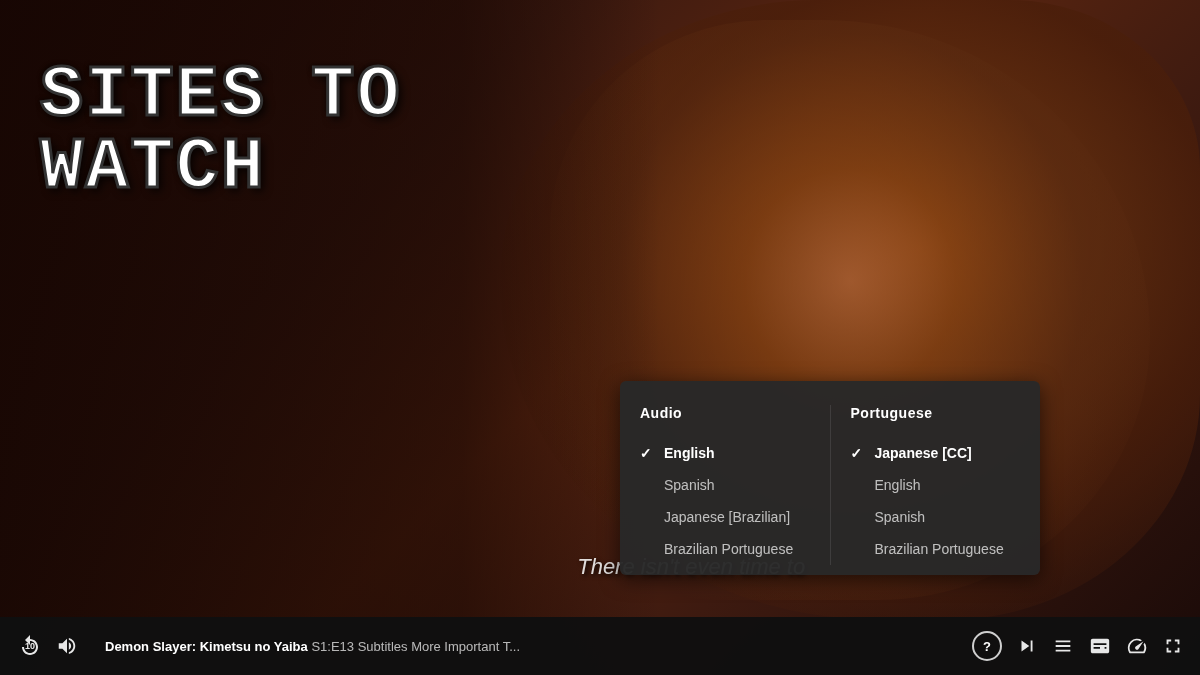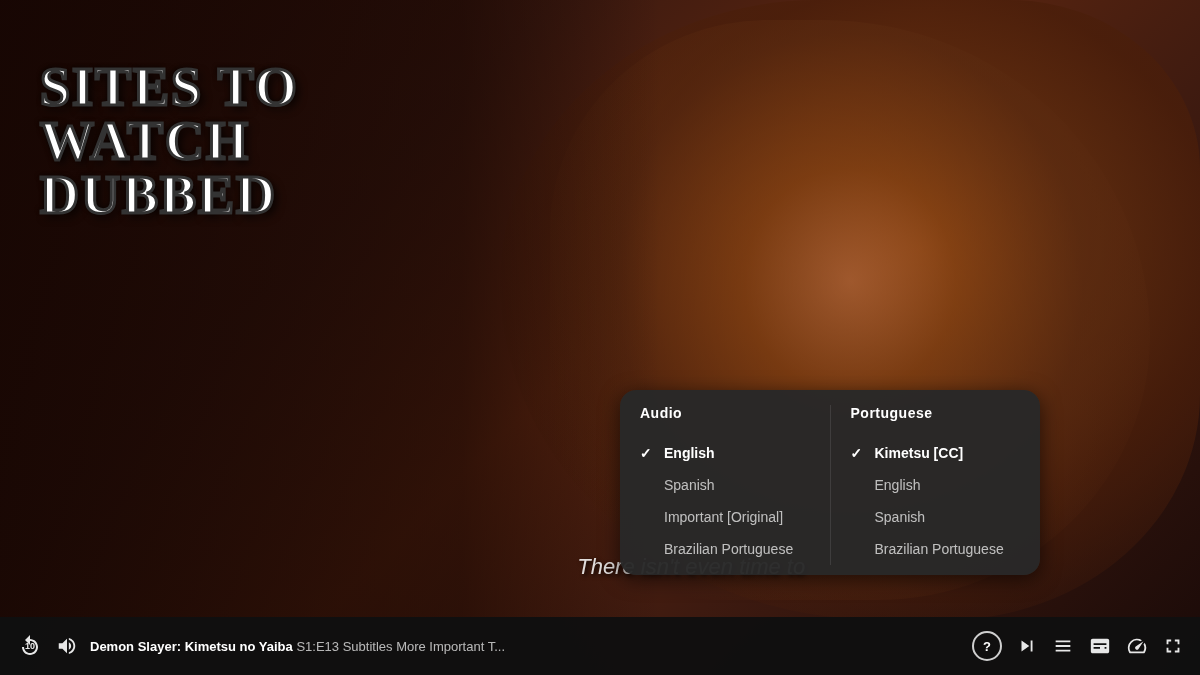--- a/index.html
+++ b/index.html
@@ -47,25 +47,25 @@
       top: 0; left: 0;
       width: 55%; height: 100%;
       background: linear-gradient(to right, rgba(20,5,2,0.85) 0%, rgba(20,5,2,0.6) 70%, transparent 100%);
     }
 
     
     .title-text {
       position: absolute;
       top: 60px; left: 40px;
       color: white;
-      font-size: 54px;
+      font-size: 72px;
       font-weight: 900;
       line-height: 1.0;
       text-transform: uppercase;
-      font-family: Liberation Serif, serif;
+      font-family: Liberation Mono, monospace;
       letter-spacing: 2px;
       -webkit-text-stroke: 3px #333;
       text-shadow: 4px 4px 8px rgba(0,0,0,0.8), -2px -2px 4px rgba(0,0,0,0.5);
       z-index: 5;
     }
 
     
     .video-subtitle {
       position: absolute;
       bottom: 95px;
@@ -79,22 +79,22 @@
       text-shadow: 2px 2px 4px rgba(0,0,0,0.9);
       white-space: nowrap;
     }
 
     
     .lang-panel {
       position: absolute;
       bottom: 100px;
       right: 160px;
       background: rgba(40, 40, 40, 0.97);
-      border-radius: 16px;
-      padding: 15px 0 10px 0;
+      border-radius: 6px;
+      padding: 24px 0 10px 0;
       min-width: 420px;
       z-index: 20;
       box-shadow: 0 4px 20px rgba(0,0,0,0.6);
     }
 
     .lang-panel-inner {
       display: flex;
       gap: 0;
     }
 
@@ -174,20 +174,21 @@
       color: white;
       font-size: 13px;
       flex: 1;
       white-space: nowrap;
       overflow: hidden;
       text-overflow: ellipsis;
     }
 
     .episode-info .show-title {
       font-weight: 700;
+      margin-left: 15px;
     }
 
     .episode-info .episode-detail {
       color: rgba(255,255,255,0.7);
       font-weight: 400;
     }
 
     .ctrl-right {
       display: flex;
       align-items: center;
@@ -231,21 +232,20 @@
 
 <div class="video-bg">
   <div class="char-silhouette"></div>
   <div class="char-silhouette2"></div>
 </div>
 <div class="dark-overlay"></div>
 
 <div class="title-text">
   <div>SITES TO</div>
   <div>WATCH</div>
-  <div>DUBBED</div>
 </div>
 
 <div class="video-subtitle">There isn't even time to</div>
 
 <div class="lang-panel">
   <div class="lang-panel-inner">
     <div class="lang-column">
       <div class="lang-column-header">Audio</div>
 
       <div class="lang-item selected">
@@ -253,35 +253,35 @@
         <span>English</span>
       </div>
 
       <div class="lang-item">
         <span class="no-check"></span>
         <span>Spanish</span>
       </div>
 
       <div class="lang-item">
         <span class="no-check"></span>
-        <span>Important [Original]</span>
+        <span>Japanese [Brazilian]</span>
       </div>
 
       <div class="lang-item">
         <span class="no-check"></span>
         <span>Brazilian Portuguese</span>
       </div>
     </div>
 
     <div class="lang-column">
       <div class="lang-column-header">Portuguese</div>
 
       <div class="lang-item selected">
         <span class="check-mark">✓</span>
-        <span>Kimetsu [CC]</span>
+        <span>Japanese [CC]</span>
       </div>
 
       <div class="lang-item">
         <span class="no-check"></span>
         <span>English</span>
       </div>
 
 
       <div class="lang-item">
         <span class="no-check"></span>

